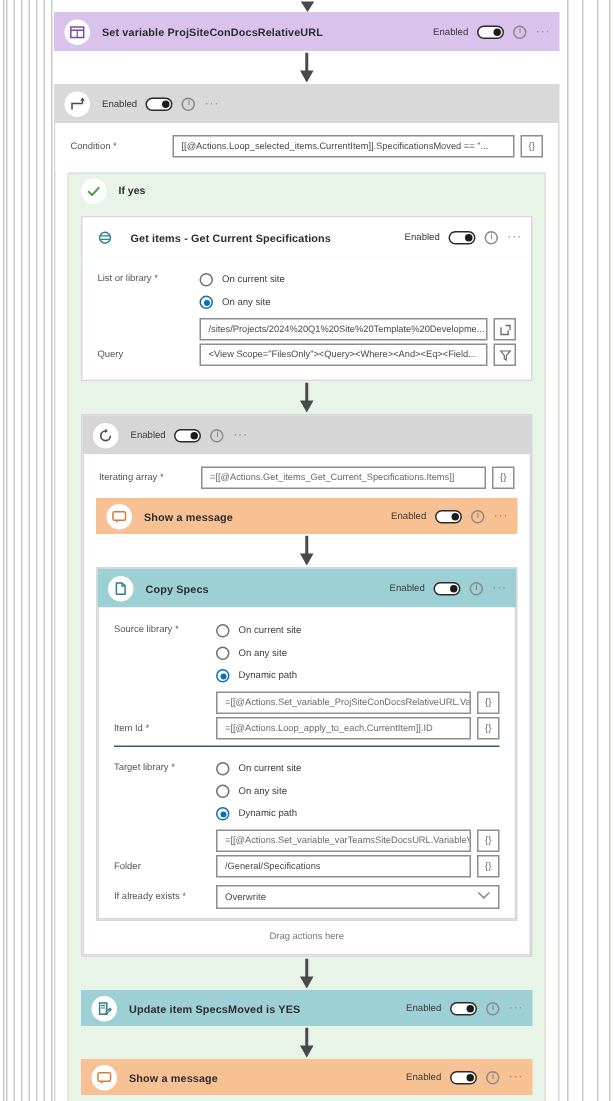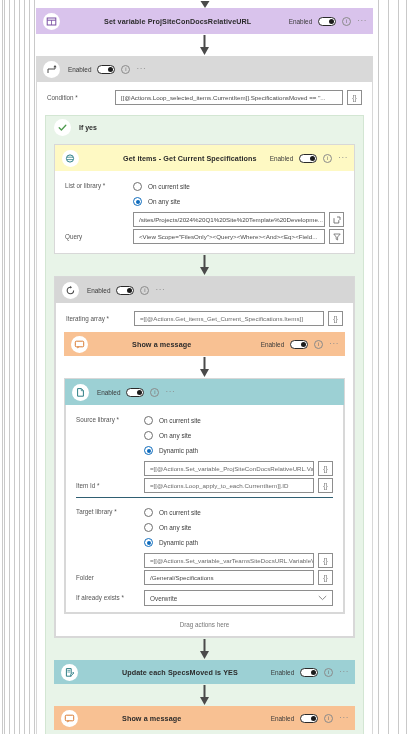--- a/index.html
+++ b/index.html
@@ -47,21 +47,20 @@
     margin-right: 8px;
   }
   .head-icon svg { display: block; }
   .head-title {
     font-size: 7.2px;
     font-weight: bold;
     color: #2b2b2b;
     letter-spacing: .1px;
     white-space: nowrap; overflow: hidden; text-overflow: ellipsis;
     flex: 1 1 auto;
-    margin-left: 36px;
   }
   .head-right {
     display: flex; align-items: center; gap: 6px;
     flex: 0 0 auto;
   }
   .enabled-label {
     font-size: 6.4px; color: #3a3a3a; white-space: nowrap;
   }
   .toggle {
     width: 18px; height: 9px;
@@ -260,21 +259,21 @@
                 <svg width="11" height="11" viewBox="0 0 11 11">
                     <path d="M2.2 5.8 L4.4 8 L8.8 3.2" fill="none" stroke="#4e9a4e" stroke-width="1.3" stroke-linecap="round" stroke-linejoin="round"></path>
                   </svg>
               </span>
               <span class="branch-title">If yes</span>
             </div>
 
             <div class="inner-pad">
 
               <div class="card card-wrap-outline">
-                <div class="card-head" style="background:#fef9c3">
+                <div class="card-head" style="background:#ffffff">
                   <span class="head-icon">
                     <svg width="11" height="11" viewBox="0 0 11 11">
                       <circle cx="5" cy="5.5" r="3.6" fill="none" stroke="#2f7f86" stroke-width="1"></circle>
                       <line x1="2" y1="4.2" x2="8" y2="4.2" stroke="#2f7f86" stroke-width=".8"></line>
                       <line x1="2" y1="6.6" x2="8" y2="6.6" stroke="#2f7f86" stroke-width=".8"></line>
                     </svg>
                   </span>
                   <span class="head-title">Get items - Get Current Specifications</span>
                   <span class="head-right">
                     <span class="enabled-label">Enabled</span>
@@ -392,20 +391,21 @@
                     </div>
 
                     <div class="card card-wrap-outline">
                       <div class="card-head" style="background:#9cd0d4">
                         <span class="head-icon">
                           <svg width="11" height="11" viewBox="0 0 11 11">
                             <path d="M2.6 1.6 L6.4 1.6 L8.4 3.6 L8.4 9.2 L2.6 9.2 Z" fill="none" stroke="#2f7f86" stroke-width="1"></path>
                             <path d="M6.3 1.7 L6.3 3.7 L8.3 3.7" fill="none" stroke="#2f7f86" stroke-width=".8"></path>
                           </svg>
                         </span>
+                        <span class="head-title">Copy Specs</span>
                         <span class="head-right">
                           <span class="enabled-label">Enabled</span>
                           <span class="toggle">
                               <span class="knob"></span>
                             </span>
                           <span class="info-ico">i</span>
                           <span class="dots">···</span>
                         </span>
                       </div>
 
@@ -511,21 +511,21 @@
               <div class="card">
                 <div class="card-head" style="background:#9cd0d4;height:24px">
                   <span class="head-icon">
                     <svg width="11" height="11" viewBox="0 0 11 11">
                       <path d="M2.4 1.6 L7.2 1.6 L7.2 9.2 L2.4 9.2 Z" fill="none" stroke="#2f7f86" stroke-width="1"></path>
                       <line x1="3.4" y1="3.4" x2="6.2" y2="3.4" stroke="#2f7f86" stroke-width=".7"></line>
                       <line x1="3.4" y1="5" x2="6.2" y2="5" stroke="#2f7f86" stroke-width=".7"></line>
                       <path d="M6.6 7.8 L9.2 5.2 L10 6 L7.4 8.6 L6.4 8.8 Z" fill="#fff" stroke="#2f7f86" stroke-width=".8"></path>
                     </svg>
                   </span>
-                  <span class="head-title">Update each SpecsMoved is YES</span>
+                  <span class="head-title">Update item SpecsMoved is YES</span>
                   <span class="head-right">
                     <span class="enabled-label">Enabled</span>
                     <span class="toggle">
                         <span class="knob"></span>
                       </span>
                     <span class="info-ico">i</span>
                     <span class="dots">···</span>
                   </span>
                 </div>
               </div>

